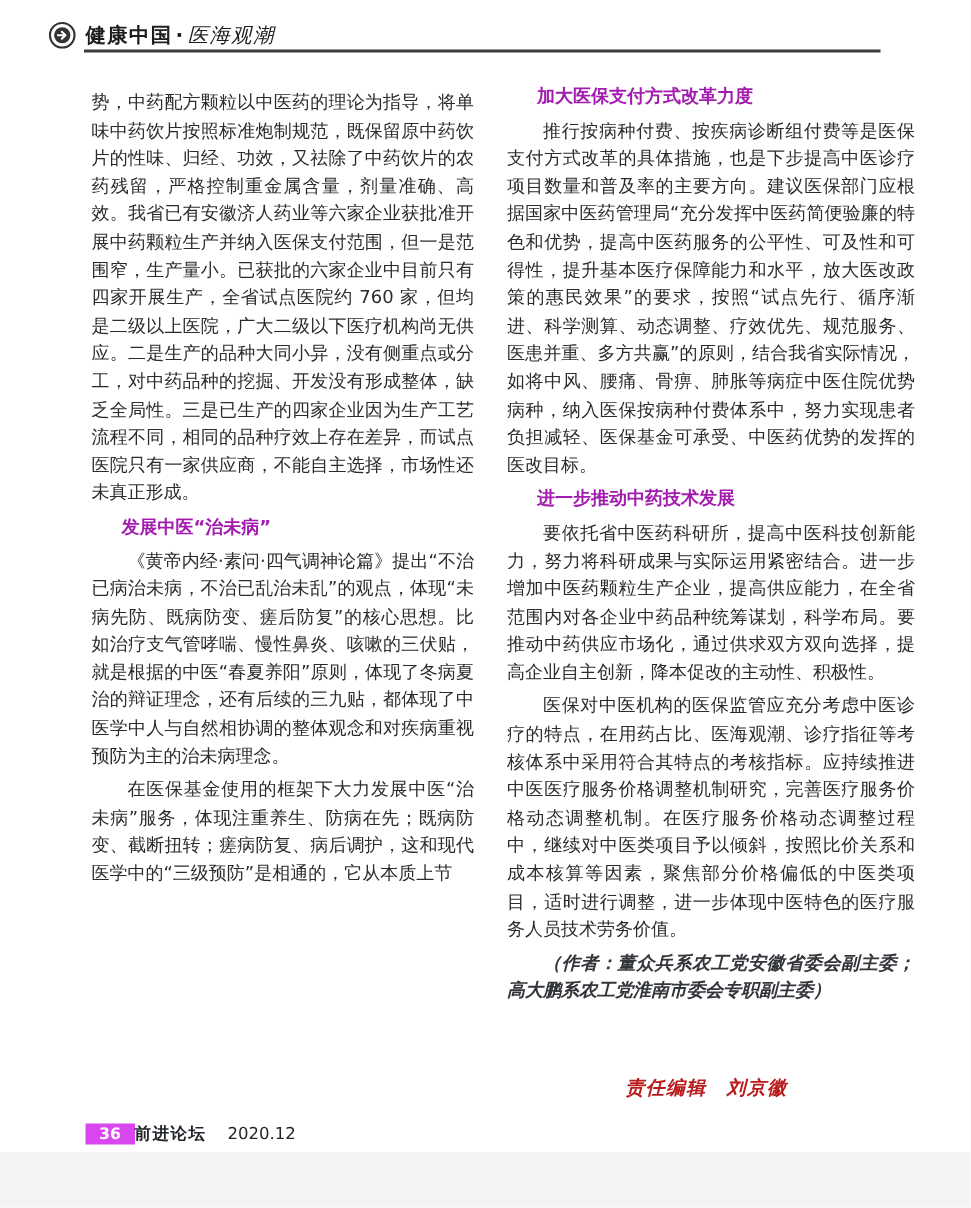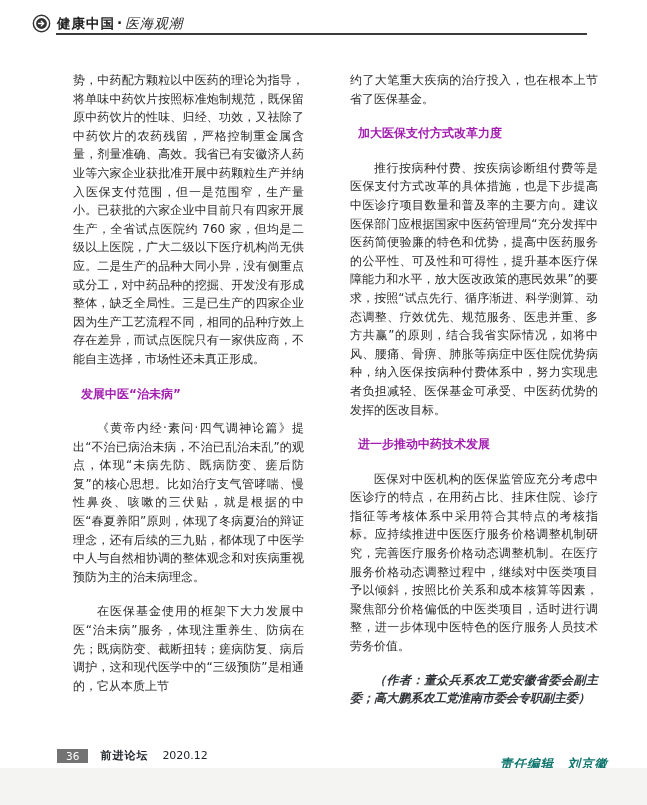--- a/index.html
+++ b/index.html
@@ -31,51 +31,51 @@
     background:#3c3c3c;
   }
   
   .columns{
     position:absolute;top:55px;left:57px;width:557px;
     display:flex;gap:14px;
   }
   .col{font-size:12px;line-height:18.6px;text-align:justify;color:#2b2b2b;}
   .col-left{width:263px;}
   .col-right{width:280px;}
-  .col p{margin:16px;text-indent:2em;}
+  .col p{margin:4px;text-indent:2em;}
   .col p.no-indent{text-indent:0;}
   .lead-bold{font-weight:bold;}
   .section-heading{
     text-align:center;font-weight:bold;font-size:13.5px;
     letter-spacing:2px;margin:9px 0 8px;color:#1f1f1f;
   }
   .sub-heading{
     font-weight:bold;text-indent:2em;line-height:18.6px;color:#a21caf;
   }
   .author-note{
-    font-family:Liberation Mono, monospace;
+    font-family:Liberation Sans, sans-serif;
     font-style:italic;font-weight:bold;color:#33363b;
   }
   .editor-line{
-    margin-top:46px;text-align:right;padding-right:6px;
+    margin-top:46px;text-align:center;padding-right:6px;
     font-family:Liberation Serif, serif;
     font-style:italic;font-weight:bold;font-size:12.5px;
-    letter-spacing:1px;color:#0f766e;
+    letter-spacing:1px;color:#b91c1c;
   }
   
   .footer{
     position:absolute;left:57px;bottom:5px;height:15px;
     display:flex;align-items:center;font-size:11px;
   }
   .page-number-box{
-    display:inline-block;background:#737373;color:#ffffff;
-    font-weight:normal;font-size:10.5px;line-height:14px;
+    display:inline-block;background:#d946ef;color:#ffffff;
+    font-weight:bold;font-size:10.5px;line-height:14px;
     padding:0 9px;height:14px;
   }
-  .journal-name{font-weight:bold;margin-left:12px;color:#22262b;letter-spacing:1px;}
+  .journal-name{font-weight:bold;margin-left:0;color:#22262b;letter-spacing:1px;}
   .journal-issue{margin-left:14px;color:#22262b;}
 </style>
 </head>
 <body>
 
 <div class="page">
 
   <div class="header">
     <span class="header-icon">
       <svg viewBox="0 0 20 20" width="19" height="19">
@@ -93,25 +93,25 @@
   <div class="columns">
 
     <div class="col col-left">
       <p class="no-indent">势，中药配方颗粒以中医药的理论为指导，将单味中药饮片按照标准炮制规范，既保留原中药饮片的性味、归经、功效，又祛除了中药饮片的农药残留，严格控制重金属含量，剂量准确、高效。我省已有安徽济人药业等六家企业获批准开展中药颗粒生产并纳入医保支付范围，但一是范围窄，生产量小。已获批的六家企业中目前只有四家开展生产，全省试点医院约 760 家，但均是二级以上医院，广大二级以下医疗机构尚无供应。二是生产的品种大同小异，没有侧重点或分工，对中药品种的挖掘、开发没有形成整体，缺乏全局性。三是已生产的四家企业因为生产工艺流程不同，相同的品种疗效上存在差异，而试点医院只有一家供应商，不能自主选择，市场性还未真正形成。</p>
       <div class="sub-heading">发展中医“治未病”</div>
       <p>《黄帝内经·素问·四气调神论篇》提出“不治已病治未病，不治已乱治未乱”的观点，体现“未病先防、既病防变、瘥后防复”的核心思想。比如治疗支气管哮喘、慢性鼻炎、咳嗽的三伏贴，就是根据的中医“春夏养阳”原则，体现了冬病夏治的辩证理念，还有后续的三九贴，都体现了中医学中人与自然相协调的整体观念和对疾病重视预防为主的治未病理念。</p>
       <p>在医保基金使用的框架下大力发展中医“治未病”服务，体现注重养生、防病在先；既病防变、截断扭转；瘥病防复、病后调护，这和现代医学中的“三级预防”是相通的，它从本质上节</p>
     </div>
 
     <div class="col col-right">
-      <p class="no-indent">约了大笔重大疾病的治疗投入，也在根本上节省了医保基金。</p>
       <div class="sub-heading">加大医保支付方式改革力度</div>
       <p>推行按病种付费、按疾病诊断组付费等是医保支付方式改革的具体措施，也是下步提高中医诊疗项目数量和普及率的主要方向。建议医保部门应根据国家中医药管理局“充分发挥中医药简便验廉的特色和优势，提高中医药服务的公平性、可及性和可得性，提升基本医疗保障能力和水平，放大医改政策的惠民效果”的要求，按照“试点先行、循序渐进、科学测算、动态调整、疗效优先、规范服务、医患并重、多方共赢”的原则，结合我省实际情况，如将中风、腰痛、骨痹、肺胀等病症中医住院优势病种，纳入医保按病种付费体系中，努力实现患者负担减轻、医保基金可承受、中医药优势的发挥的医改目标。</p>
       <div class="sub-heading">进一步推动中药技术发展</div>
-      <p>医保对中医机构的医保监管应充分考虑中医诊疗的特点，在用药占比、挂床住院、诊疗指征等考核体系中采用符合其特点的考核指标。应持续推进中医医疗服务价格调整机制研究，完善医疗服务价格动态调整机制。在医疗服务价格动态调整过程中，继续对中医类项目予以倾斜，按照比价关系和成本核算等因素，聚焦部分价格偏低的中医类项目，适时进行调整，进一步体现中医特色的医疗服务人员技术劳务价值。</p>
+      <p>要依托省中医药科研所，提高中医科技创新能力，努力将科研成果与实际运用紧密结合。进一步增加中医药颗粒生产企业，提高供应能力，在全省范围内对各企业中药品种统筹谋划，科学布局。要推动中药供应市场化，通过供求双方双向选择，提高企业自主创新，降本促改的主动性、积极性。</p>
+      <p>医保对中医机构的医保监管应充分考虑中医诊疗的特点，在用药占比、医海观潮、诊疗指征等考核体系中采用符合其特点的考核指标。应持续推进中医医疗服务价格调整机制研究，完善医疗服务价格动态调整机制。在医疗服务价格动态调整过程中，继续对中医类项目予以倾斜，按照比价关系和成本核算等因素，聚焦部分价格偏低的中医类项目，适时进行调整，进一步体现中医特色的医疗服务人员技术劳务价值。</p>
       <p class="author-note">（作者：董众兵系农工党安徽省委会副主委；高大鹏系农工党淮南市委会专职副主委）</p>
       <div class="editor-line">责任编辑　刘京徽</div>
     </div>
 
   </div>
 
   <div class="footer">
     <span class="page-number-box">36</span>
     <span class="journal-name">前进论坛</span>
     <span class="journal-issue">2020.12</span>

